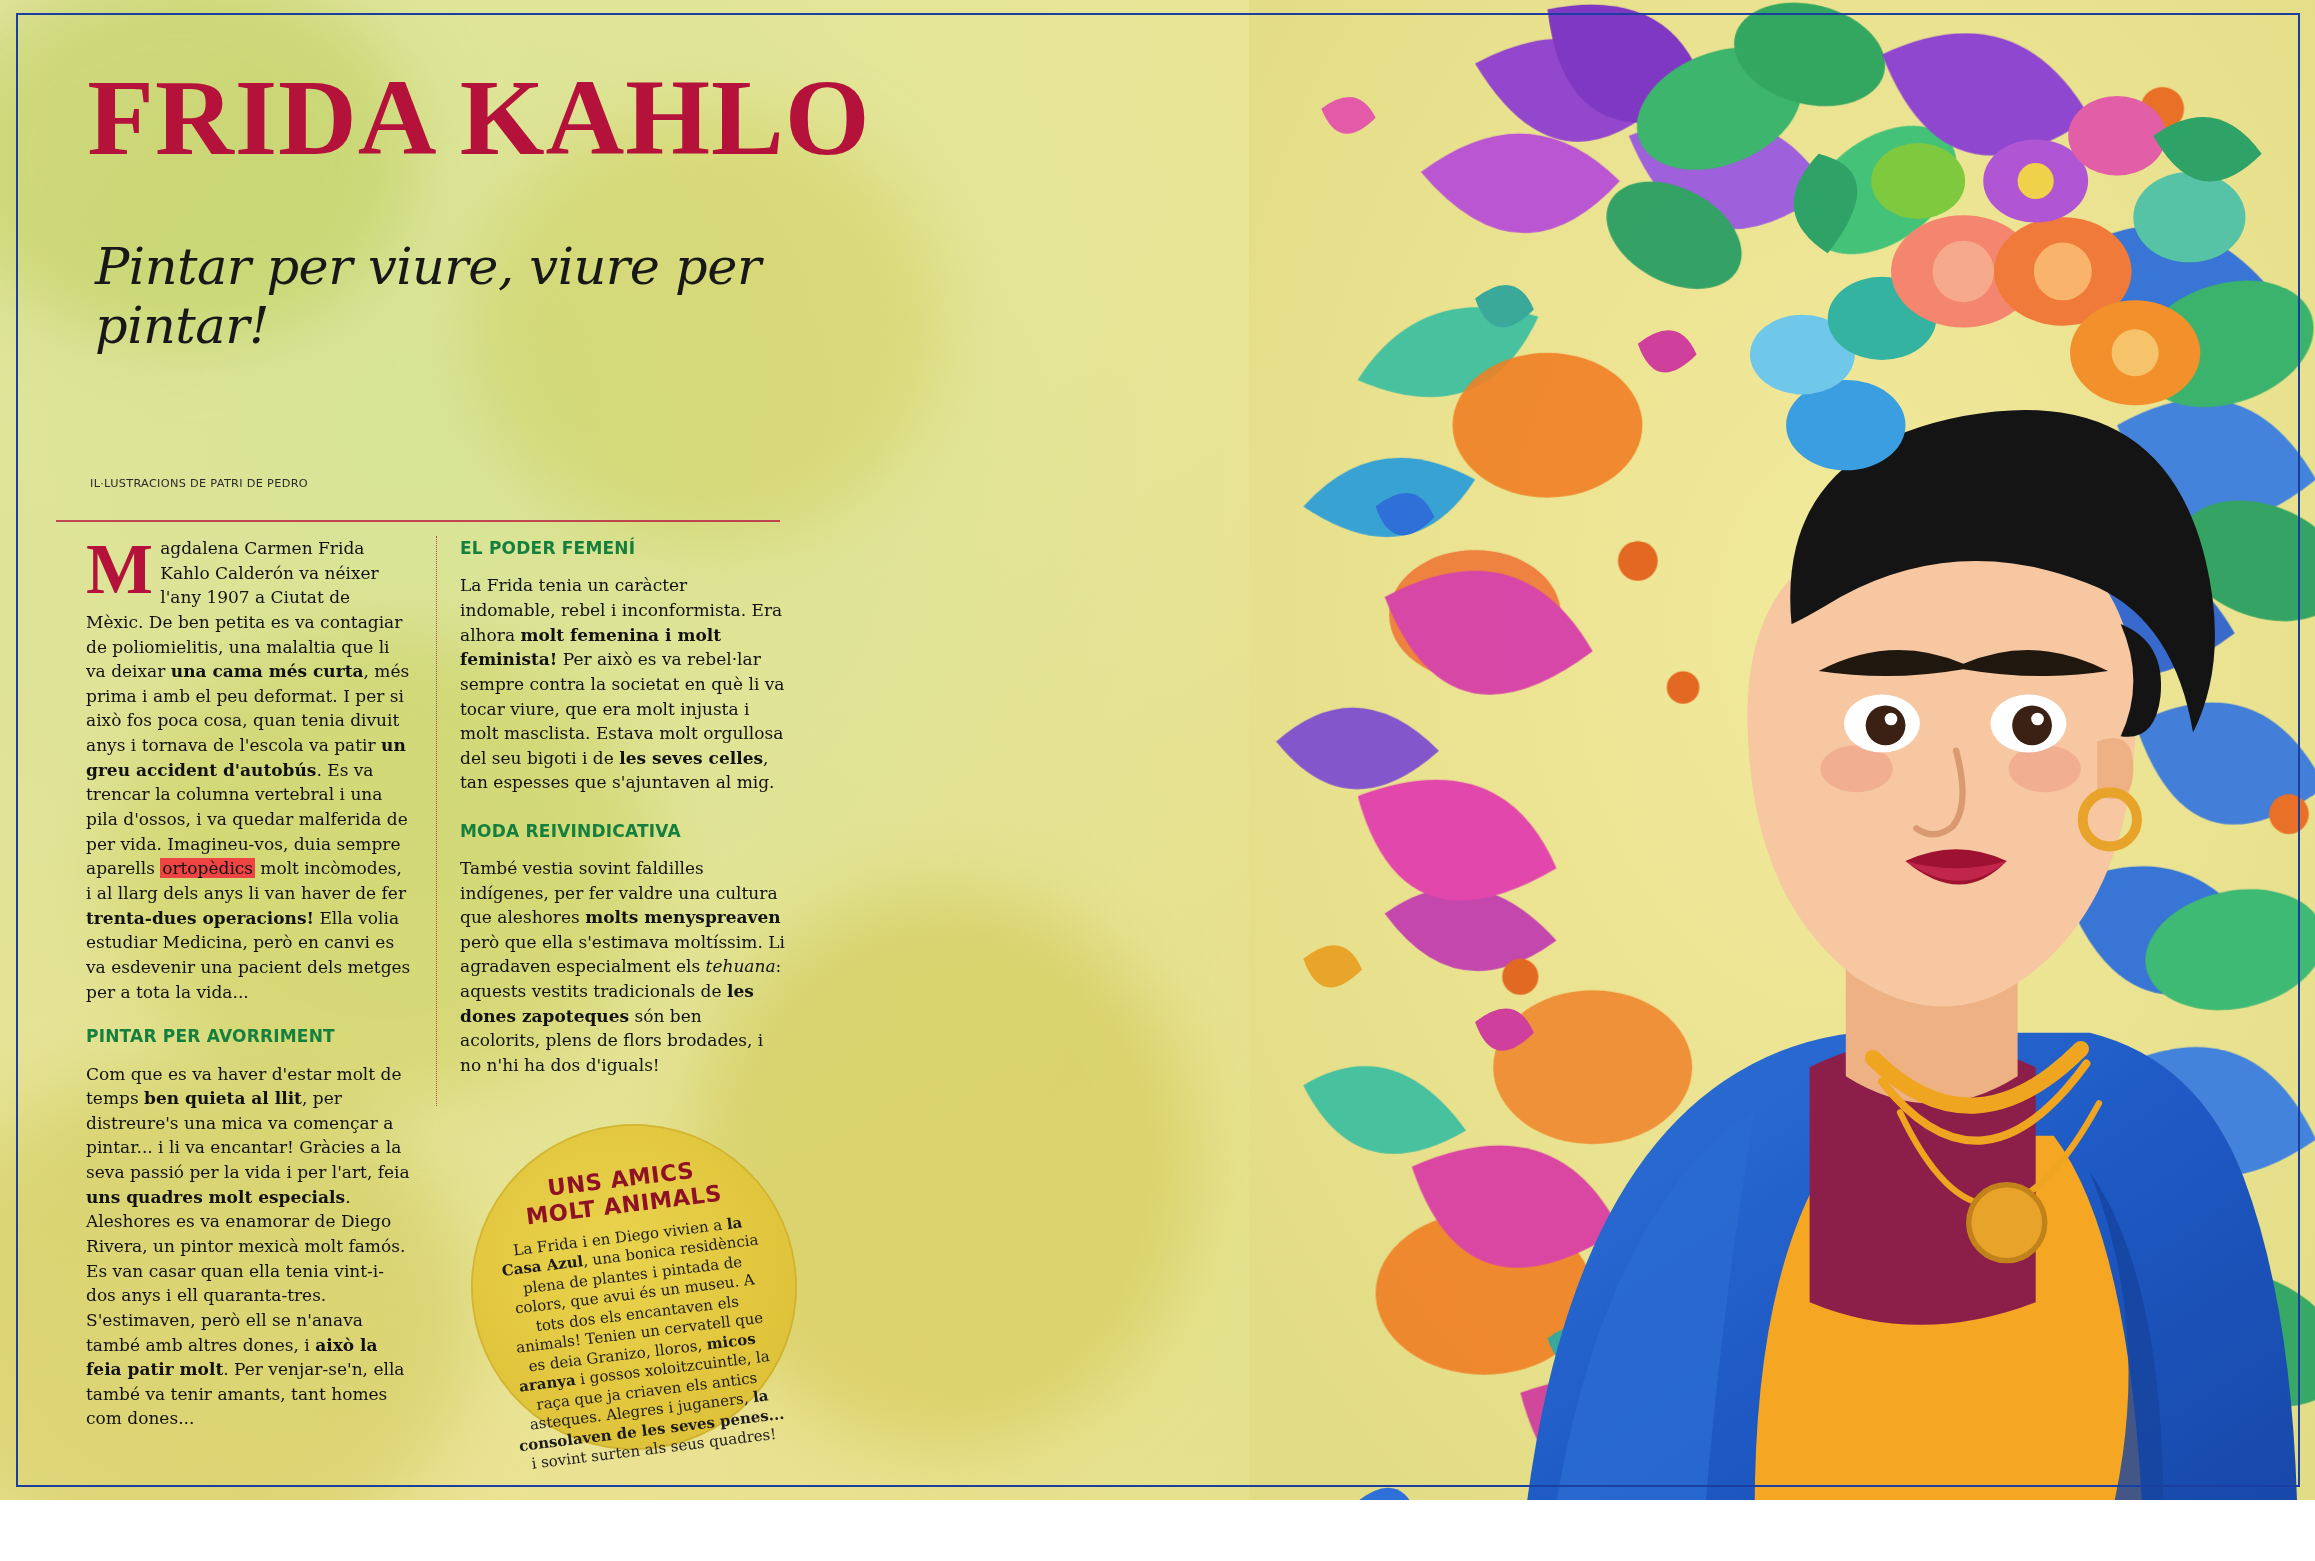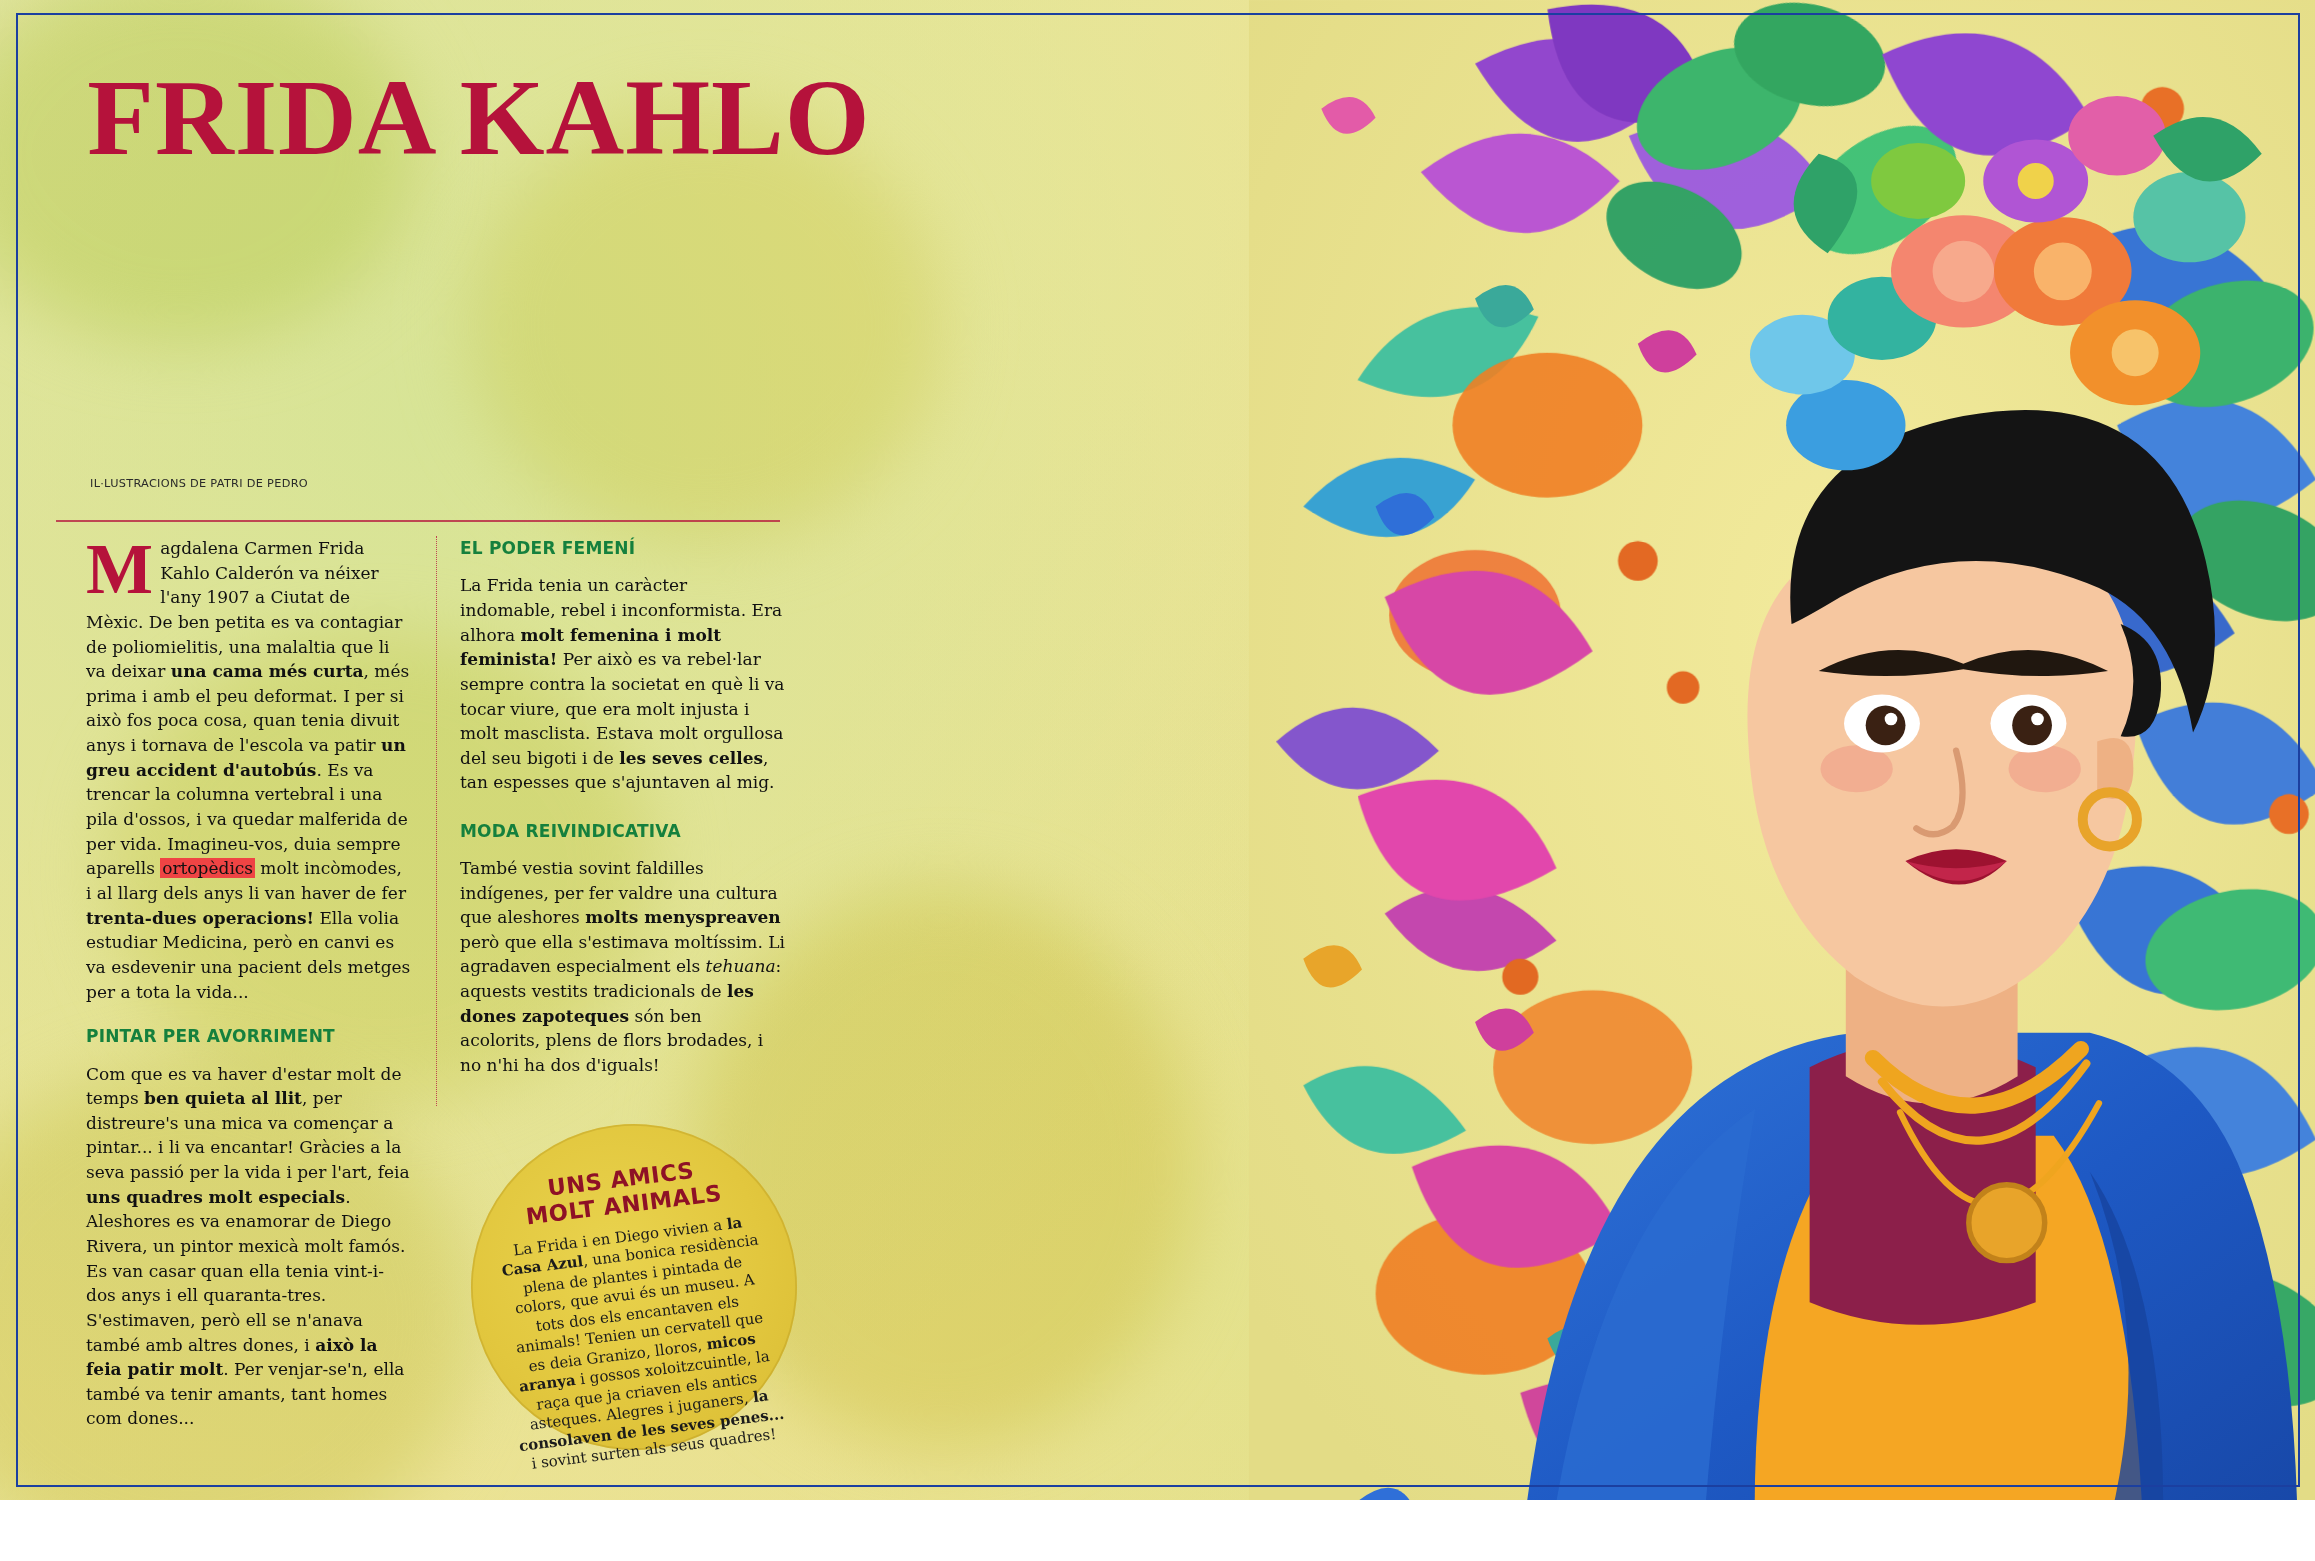--- a/index.html
+++ b/index.html
@@ -322,20 +322,21 @@
           <path d="M1000 150 q70 -50 120 20 q-70 70 -120 -20 Z" fill="#2fa268"></path>
           <path d="M640 280 q-70 -46 -10 -110 q80 20 10 110 Z" fill="#2fa268"></path>
         </g>
       </g>
     </svg>
   </div>
 
   <div class="content">
 
     <div class="title">FRIDA KAHLO</div>
+    <div class="subtitle">Pintar per viure, viure per pintar!</div>
 
 
     <div class="credit">IL·LUSTRACIONS DE PATRI DE PEDRO</div>
 
     <div class="rule"></div>
     <div class="col-divider"></div>
 
     <div class="col col-left">
       <p>
         <span class="dropcap">M</span>agdalena Carmen Frida Kahlo Calderón va néixer l'any 1907 a Ciutat de Mèxic. De ben petita es va contagiar de poliomielitis, una malaltia que li va deixar <b>una cama més curta</b>, més prima i amb el peu deformat. I per si això fos poca cosa, quan tenia divuit anys i tornava de l'escola va patir <b>un greu accident d'autobús</b>. Es va trencar la columna vertebral i una pila d'ossos, i va quedar malferida de per vida. Imagineu-vos, duia sempre aparells <span class="hl">ortopèdics</span> molt incòmodes, i al llarg dels anys li van haver de fer <b>trenta-dues operacions!</b> Ella volia estudiar Medicina, però en canvi es va esdevenir una pacient dels metges per a tota la vida...

